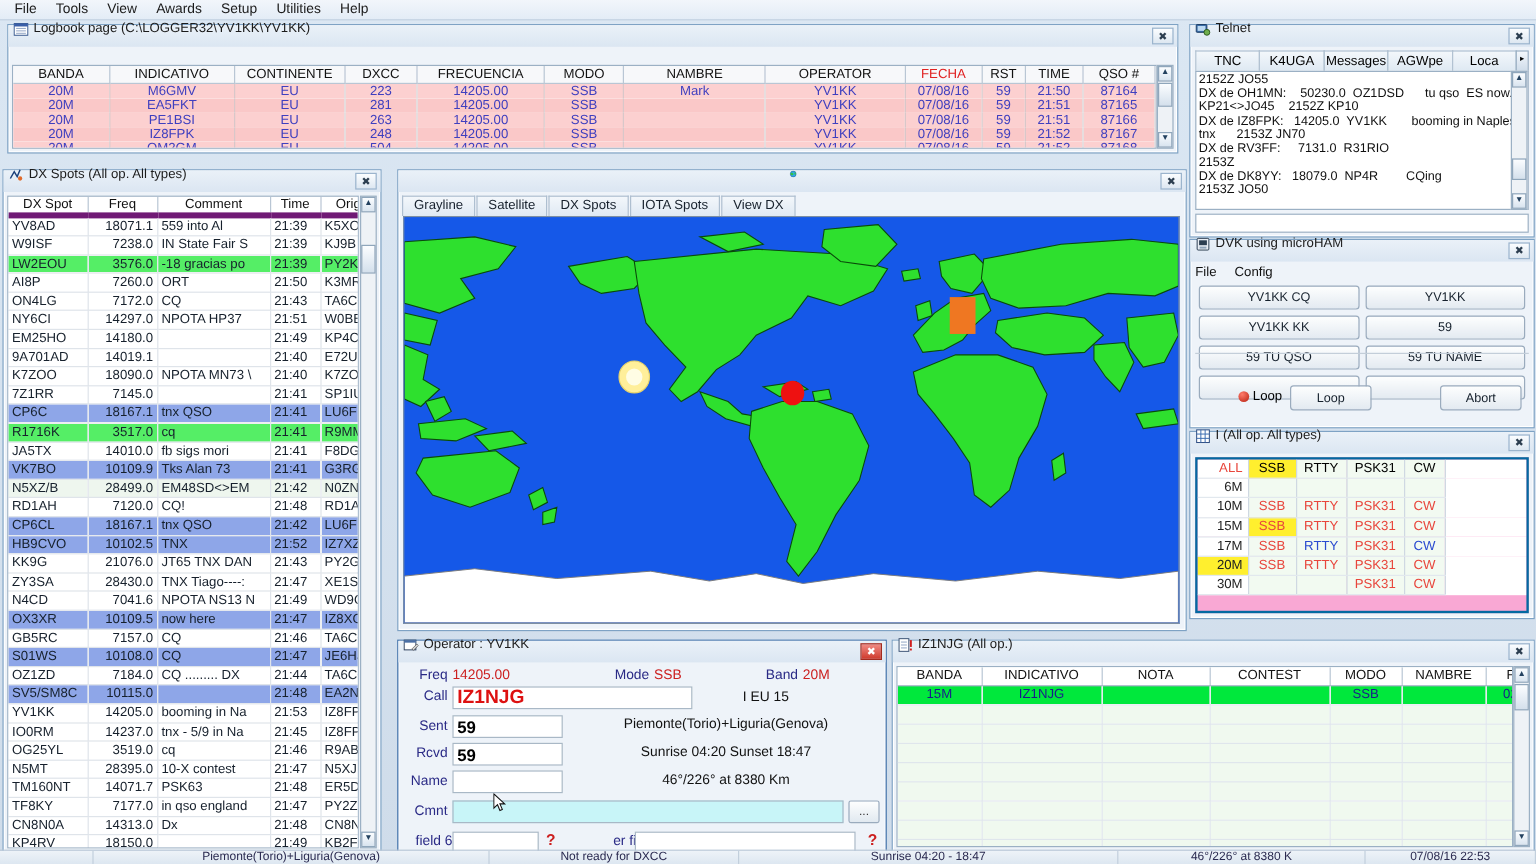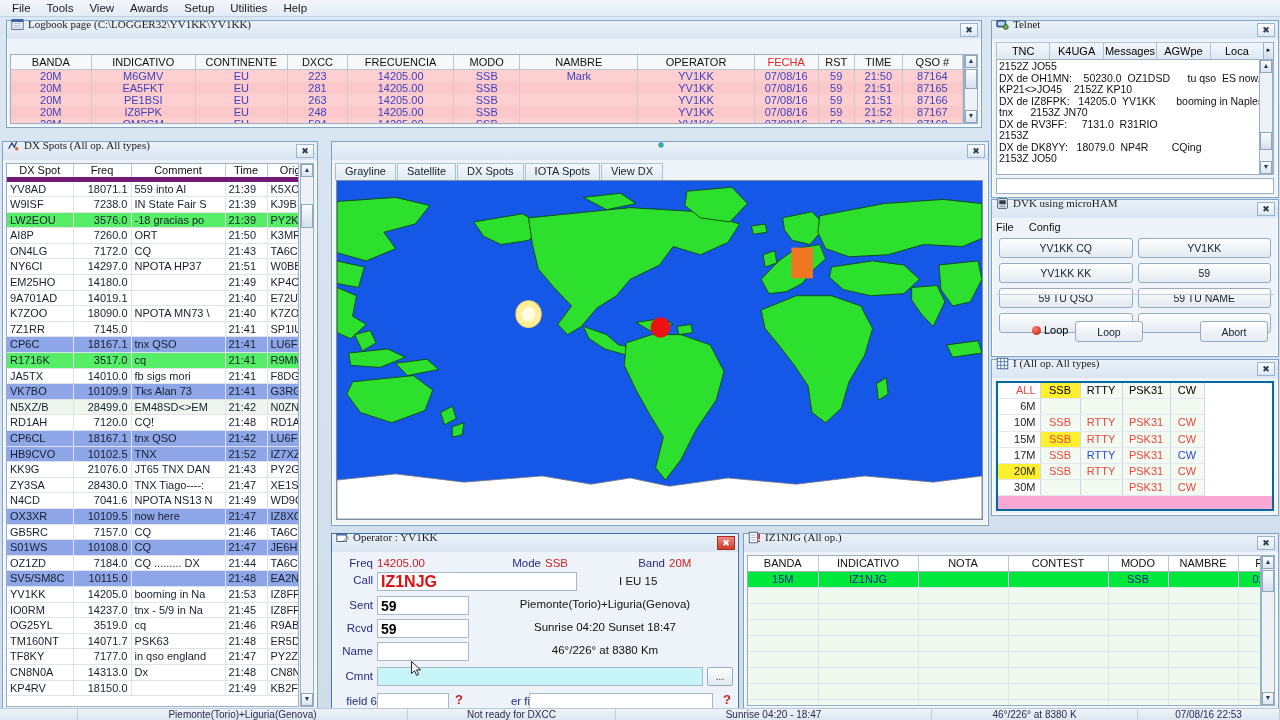--- a/index.html
+++ b/index.html
@@ -20,21 +20,21 @@
     background: linear-gradient(#f2f6fb,#e3ecf6);
     display:flex; align-items:center; padding-left:4px; gap:0px;
     border-bottom:1px solid #c3d2e2;
   }
   #menubar .mi { padding:1px 8px; font-size:11.5px; color:#1a1a1a; cursor:default; }
 
   
   .win { position:absolute; background:#eef3f9;
          border:1px solid #7ea2c4; box-shadow:0 0 0 1px #ffffff inset; }
   .tbar { height:18px; display:flex; align-items:center; padding:0 2px 12px 4px;
-          background:linear-gradient(#eaf1f8,#dbe6f2); position:relative;font-family:Liberation Serif, serif; }
+          background:linear-gradient(#eaf1f8,#dbe6f2); position:relative; }
   .tbar .ico { width:13px; height:13px; margin-right:4px; flex:0 0 auto; display:block; }
   .tbar .ttl { font-size:11px; color:#1b1b1b; white-space:nowrap; overflow:hidden; }
   .tbar .xbtn { position:absolute; right:3px; top:2px; width:18px; height:14px;
                 border:1px solid #9bb4cd; background:linear-gradient(#fbfdff,#dde7f1);
                 font-size:9px; line-height:12px; text-align:center; color:#2c3e50; cursor:pointer; }
   .tbar .xbtn.red { background:linear-gradient(#f08b84,#cf3a2c); border-color:#a32a1e; color:#fff; }
 
   
   table.grid { border-collapse:collapse; width:100%; font-size:11px; table-layout:fixed; }
   table.grid th { font-weight:normal; background:#fff; color:#111;
@@ -523,20 +523,27 @@
               <td class="c-left">IZ8FPK</td>
             </tr>
             <tr class="w">
               <td class="c-left">OG25YL</td>
               <td class="c-right">3519.0</td>
               <td class="c-left">cq</td>
               <td class="c-left">21:46</td>
               <td class="c-left">R9AB</td>
             </tr>
             <tr class="w">
+              <td class="c-left">N5MT</td>
+              <td class="c-right">28395.0</td>
+              <td class="c-left">10-X contest</td>
+              <td class="c-left">21:47</td>
+              <td class="c-left">N5XJ</td>
+            </tr>
+            <tr class="w">
               <td class="c-left">TM160NT</td>
               <td class="c-right">14071.7</td>
               <td class="c-left">PSK63</td>
               <td class="c-left">21:48</td>
               <td class="c-left">ER5DX</td>
             </tr>
             <tr class="w">
               <td class="c-left">TF8KY</td>
               <td class="c-right">7177.0</td>
               <td class="c-left">in qso england</td>

